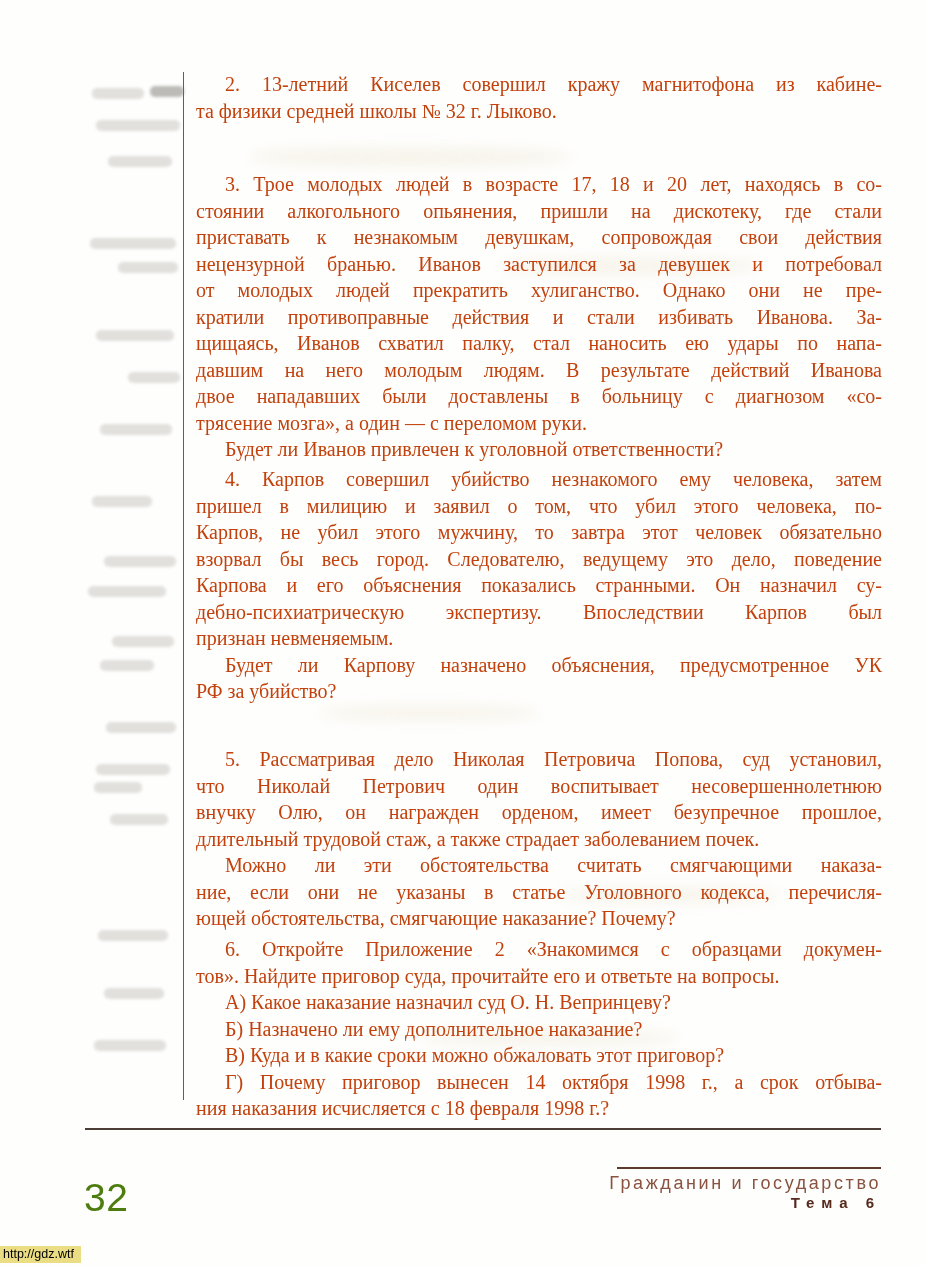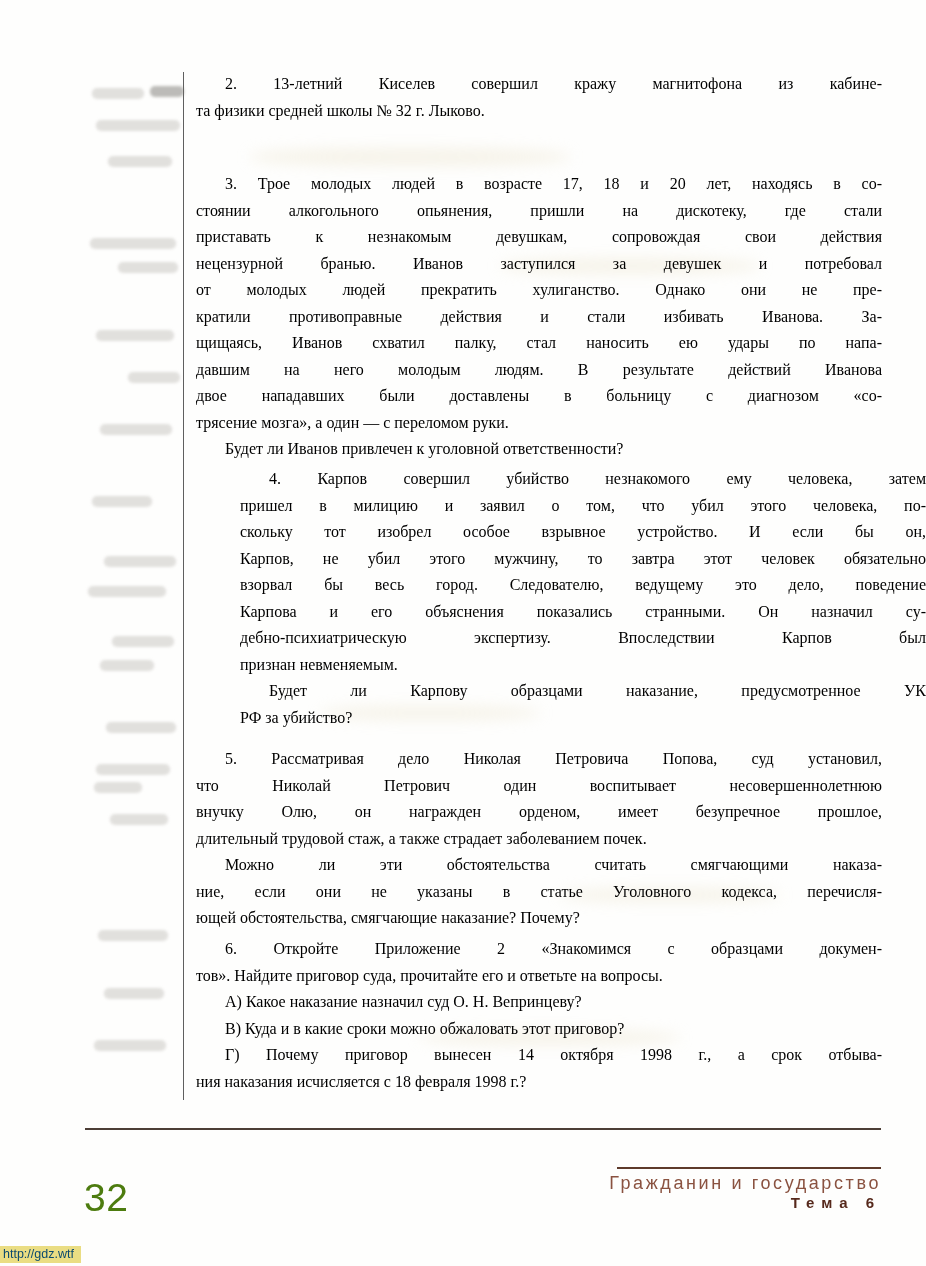--- a/index.html
+++ b/index.html
@@ -38,23 +38,23 @@
     width:1.4px;height:1028px;
     background:#5f5f5f;
   }
   .text-column{
     position:absolute;
     left:196px;top:0;
     width:686px;height:1130px;
   }
   .task-block{position:absolute;left:0;width:686px;}
   .line{
-    font-size:16px;
+    font-size:20px;
     line-height:26.5px;
-    color:#000000;
+    color:#c2410c;
     text-align:justify;
     text-align-last:justify;
   }
   .line.last{text-align-last:left;}
   .line.first{text-indent:29px;}
   
   .footer-rule{
     position:absolute;
     left:85px;top:1128px;
     width:796px;height:2px;
@@ -93,21 +93,21 @@
     color:#8a5240;
     white-space:nowrap;
   }
   .watermark{
     position:absolute;
     left:0;top:1246px;
     background:#eadd83;
     padding:1px 7px 2px 3px;
     font-family:"Liberation Sans", sans-serif;
     font-size:12.5px;
-    color:#0c4a6e;
+    color:#000000;
   }
 </style>
 </head>
 <body>
 
 <div class="page">
 
   <div class="smudge" style="left:250px;top:148px;width:320px;height:18px;"></div>
   <div class="smudge" style="left:500px;top:258px;width:260px;height:16px;"></div>
   <div class="smudge" style="left:320px;top:706px;width:220px;height:14px;"></div>
@@ -133,33 +133,32 @@
           <div class="line">кратили противоправные действия и стали избивать Иванова. За-</div>
           <div class="line">щищаясь, Иванов схватил палку, стал наносить ею удары по напа-</div>
           <div class="line">давшим на него молодым людям. В результате действий Иванова</div>
           <div class="line">двое нападавших были доставлены в больницу с диагнозом «со-</div>
           <div class="line last">трясение мозга», а один — с переломом руки.</div>
         </div>
         <div>
           <div class="line first last">Будет ли Иванов привлечен к уголовной ответственности?</div>
         </div>
       </div>
-      <div class="task-block" style="top: 466px; margin-left: 44px;">
+      <div class="task-block" style="top: 466px;">
         <div>
           <div class="line first">4. Карпов совершил убийство незнакомого ему человека, затем</div>
           <div class="line">пришел в милицию и заявил о том, что убил этого человека, по-</div>
-          <div class="line">скольку тот изобрел особое взрывное устройство. И если бы он,</div>
           <div class="line">Карпов, не убил этого мужчину, то завтра этот человек обязательно</div>
           <div class="line">взорвал бы весь город. Следователю, ведущему это дело, поведение</div>
           <div class="line">Карпова и его объяснения показались странными. Он назначил су-</div>
           <div class="line">дебно-психиатрическую экспертизу. Впоследствии Карпов был</div>
           <div class="line last">признан невменяемым.</div>
         </div>
         <div>
-          <div class="line first">Будет ли Карпову образцами наказание, предусмотренное УК</div>
+          <div class="line first">Будет ли Карпову назначено объяснения, предусмотренное УК</div>
           <div class="line last">РФ за убийство?</div>
         </div>
       </div>
       <div class="task-block" style="top: 746px;">
         <div>
           <div class="line first">5. Рассматривая дело Николая Петровича Попова, суд установил,</div>
           <div class="line">что Николай Петрович один воспитывает несовершеннолетнюю</div>
           <div class="line">внучку Олю, он награжден орденом, имеет безупречное прошлое,</div>
           <div class="line last">длительный трудовой стаж, а также страдает заболеванием почек.</div>
         </div>
@@ -169,20 +168,23 @@
           <div class="line last">ющей обстоятельства, смягчающие наказание? Почему?</div>
         </div>
       </div>
       <div class="task-block" style="top: 936px;">
         <div>
           <div class="line first">6. Откройте Приложение 2 «Знакомимся с образцами докумен-</div>
           <div class="line last">тов». Найдите приговор суда, прочитайте его и ответьте на вопросы.</div>
         </div>
         <div>
           <div class="line first last">А) Какое наказание назначил суд О. Н. Вепринцеву?</div>
+        </div>
+        <div>
+          <div class="line first last">Б) Назначено ли ему дополнительное наказание?</div>
         </div>
         <div>
           <div class="line first last">В) Куда и в какие сроки можно обжаловать этот приговор?</div>
         </div>
         <div>
           <div class="line first">Г) Почему приговор вынесен 14 октября 1998 г., а срок отбыва-</div>
           <div class="line last">ния наказания исчисляется с 18 февраля 1998 г.?</div>
         </div>
       </div>
     </div>

